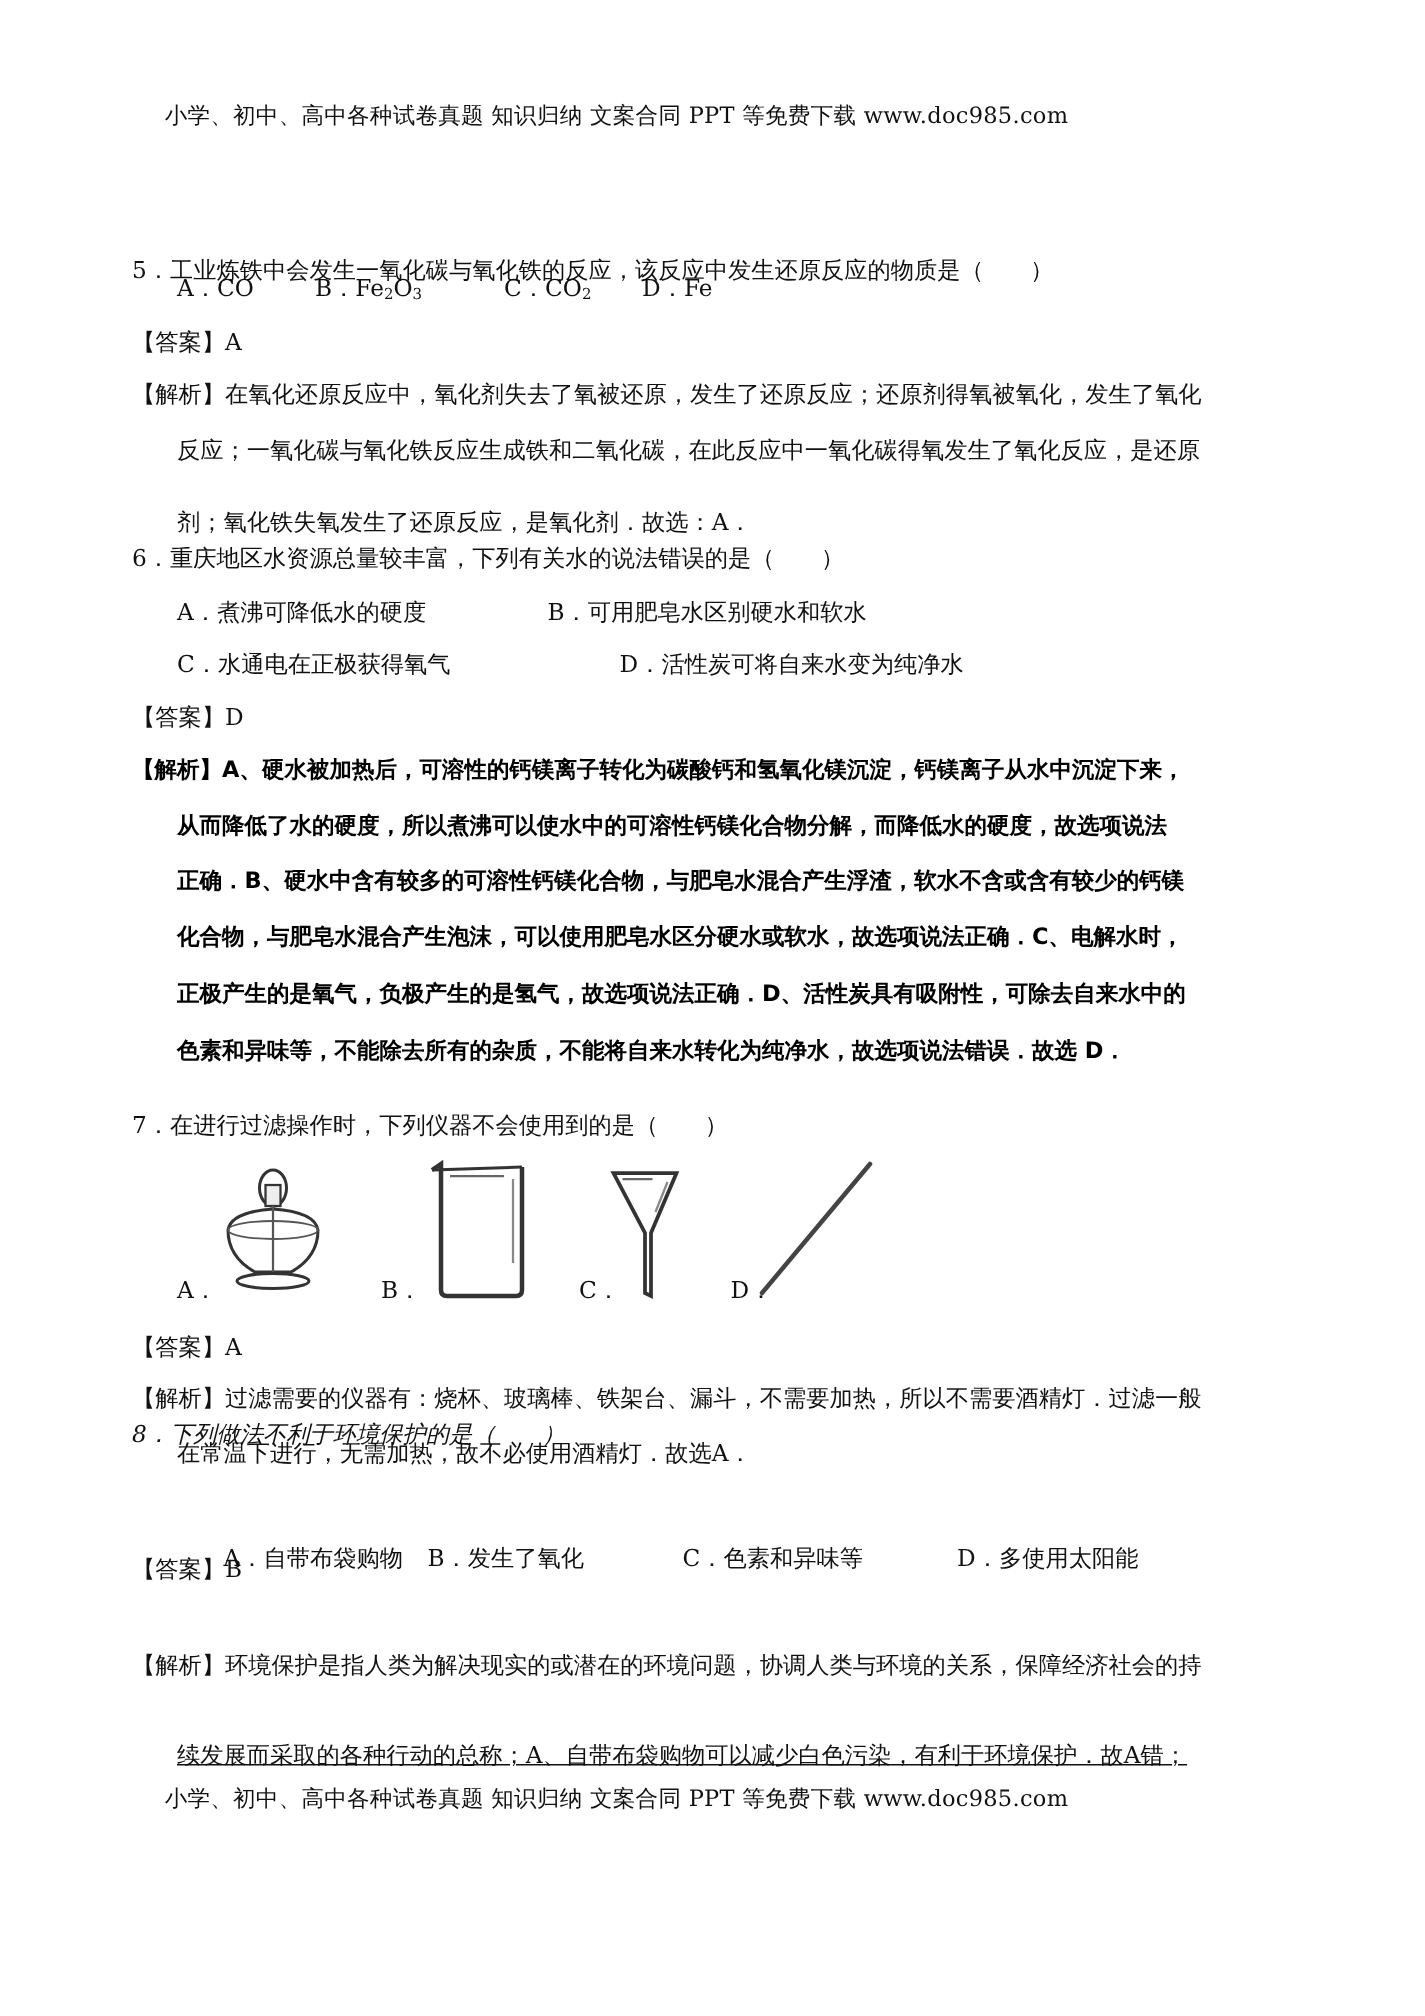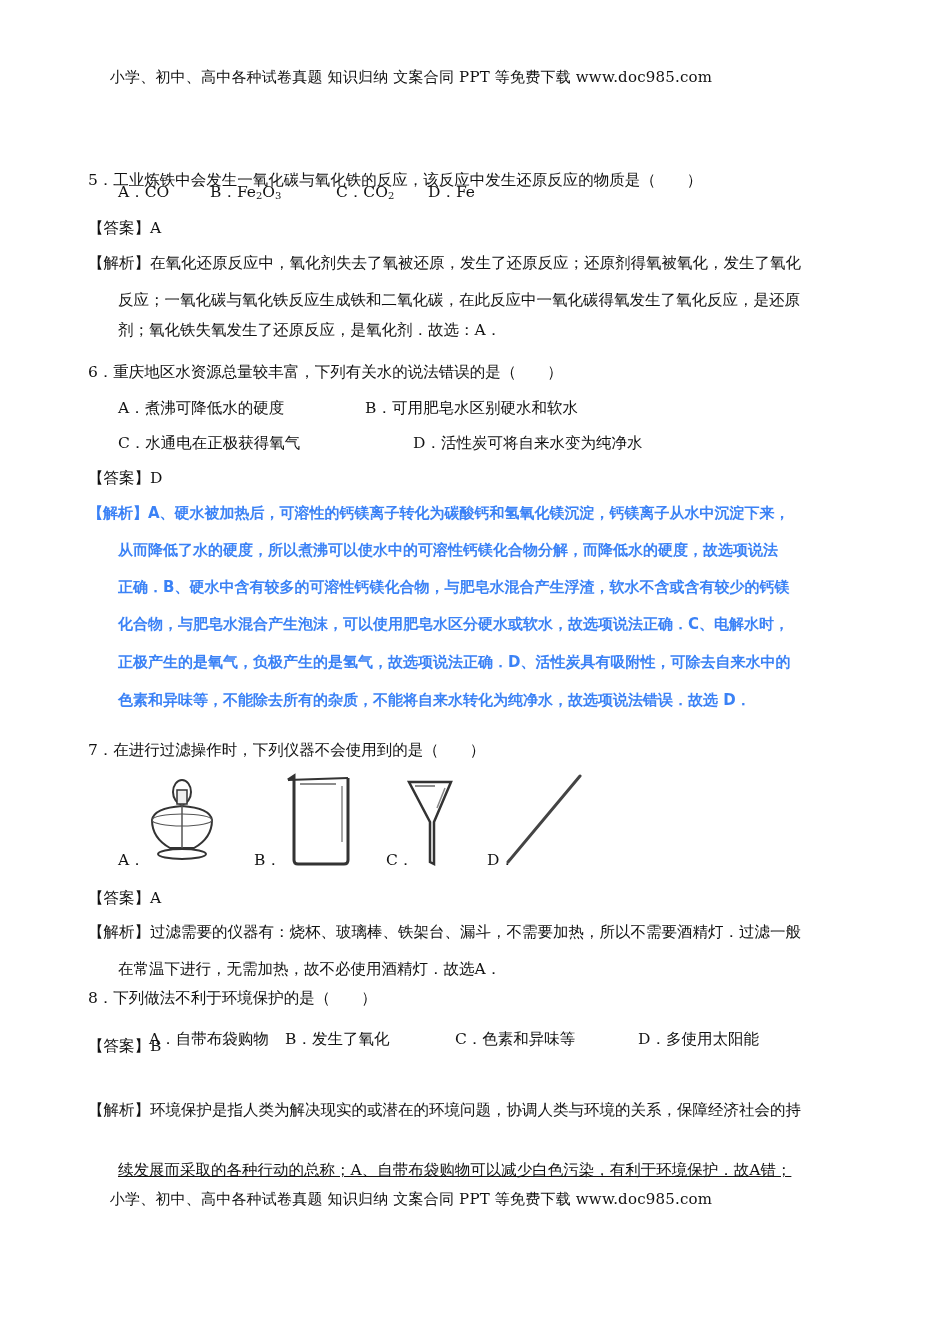--- a/index.html
+++ b/index.html
@@ -14,42 +14,42 @@
     font-family: "DejaVu Serif", "Liberation Serif", serif;
     letter-spacing: 0.2px;
   }
   .header { top: 68px; }
   .footer { top: 1190px; }
   .line {
     position: absolute; font-size: 15.5px; white-space: nowrap; line-height: 20px;
   }
   .l0 { left: 88px; }
   .l1 { left: 118px; }
-  .red { color: #3b82f6; font-weight: bold; font-family: "DejaVu Sans", "Liberation Sans", sans-serif; font-size: 15px; }
+  .red { color: #000000; font-weight: bold; font-family: "DejaVu Sans", "Liberation Sans", sans-serif; font-size: 15px; }
   .opt { position: absolute; white-space: nowrap; }
   sub { font-size: 10px; vertical-align: -2px; }
   .figure { position: absolute; }
   .fig-label { position: absolute; font-size: 15.5px; }
 </style>
 </head>
 <body>
 
 <div class="header">小学、初中、高中各种试卷真题 知识归纳 文案合同 PPT 等免费下载   www.doc985.com</div>
 
 <div class="line l0" style="top:146px;margin-top:24px;">5．工业炼铁中会发生一氧化碳与氧化铁的反应，该反应中发生还原反应的物质是（　　）</div>
 <div class="line" style="top:182px; left:118px; width:500px;">
   <span class="opt" style="left:0;">A．CO</span>
   <span class="opt" style="left:92px;"><span>B．Fe</span><sub>2</sub><span>O</span><sub>3</sub></span>
   <span class="opt" style="left:218px;"><span>C．CO</span><sub>2</sub></span>
   <span class="opt" style="left:310px;">D．Fe</span>
 </div>
 <div class="line l0" style="top:218px;">【答案】A</div>
 <div class="line l0" style="top:253px;text-align:center;">【解析】在氧化还原反应中，氧化剂失去了氧被还原，发生了还原反应；还原剂得氧被氧化，发生了氧化</div>
 <div class="line l1" style="top:290px;">反应；一氧化碳与氧化铁反应生成铁和二氧化碳，在此反应中一氧化碳得氧发生了氧化反应，是还原</div>
-<div class="line l1" style="top:320px;">剂；氧化铁失氧发生了还原反应，是氧化剂．故选：A．</div>
+<div class="line l1" style="top:338px;">剂；氧化铁失氧发生了还原反应，是氧化剂．故选：A．</div>
 
 <div class="line l0" style="top:362px;">6．重庆地区水资源总量较丰富，下列有关水的说法错误的是（　　）</div>
 <div class="line" style="top:398px; left:118px; width:700px;">
   <span class="opt" style="left:0;">A．煮沸可降低水的硬度</span>
   <span class="opt" style="left:247px;">B．可用肥皂水区别硬水和软水</span>
 </div>
 <div class="line" style="top:433px; left:118px; width:700px;">
   <span class="opt" style="left:0;">C．水通电在正极获得氧气</span>
   <span class="opt" style="left:295px;">D．活性炭可将自来水变为纯净水</span>
 </div>
@@ -90,21 +90,21 @@
 
 <span class="fig-label" style="left:487px; top:850px;">D．</span>
 <svg class="figure" style="left:500px; top:770px;" width="90" height="98" viewBox="0 0 90 98">
   <line x1="80" y1="6" x2="8" y2="92" stroke="#444" stroke-width="3" stroke-linecap="round"></line>
 </svg>
 
 <div class="line l0" style="top:888px;">【答案】A</div>
 <div class="line l0" style="top:922px;">【解析】过滤需要的仪器有：烧杯、玻璃棒、铁架台、漏斗，不需要加热，所以不需要酒精灯．过滤一般</div>
 <div class="line l1" style="top:959px;">在常温下进行，无需加热，故不必使用酒精灯．故选A．</div>
 
-<div class="line l0" style="top:988px;">8．下列做法不利于环境保护的是（　　）</div>
+<div class="line l0" style="top:946px;font-style:italic;">8．下列做法不利于环境保护的是（　　）</div>
 <div class="line" style="top:1029px; left:118px; width:700px;">
   <span class="opt" style="left:0;margin-left:31px;">A．自带布袋购物</span>
   <span class="opt" style="left:167px;">B．发生了氧化</span>
   <span class="opt" style="left:337px;">C．色素和异味等</span>
   <span class="opt" style="left:520px;">D．多使用太阳能</span>
 </div>
 <div class="line l0" style="top:1036px;">【答案】B</div>
 <div class="line l0" style="top:1100px;">【解析】环境保护是指人类为解决现实的或潜在的环境问题，协调人类与环境的关系，保障经济社会的持</div>
 <div class="line l1" style="top:1160px;text-decoration:underline;">续发展而采取的各种行动的总称；A、自带布袋购物可以减少白色污染，有利于环境保护．故A错；</div>
 

